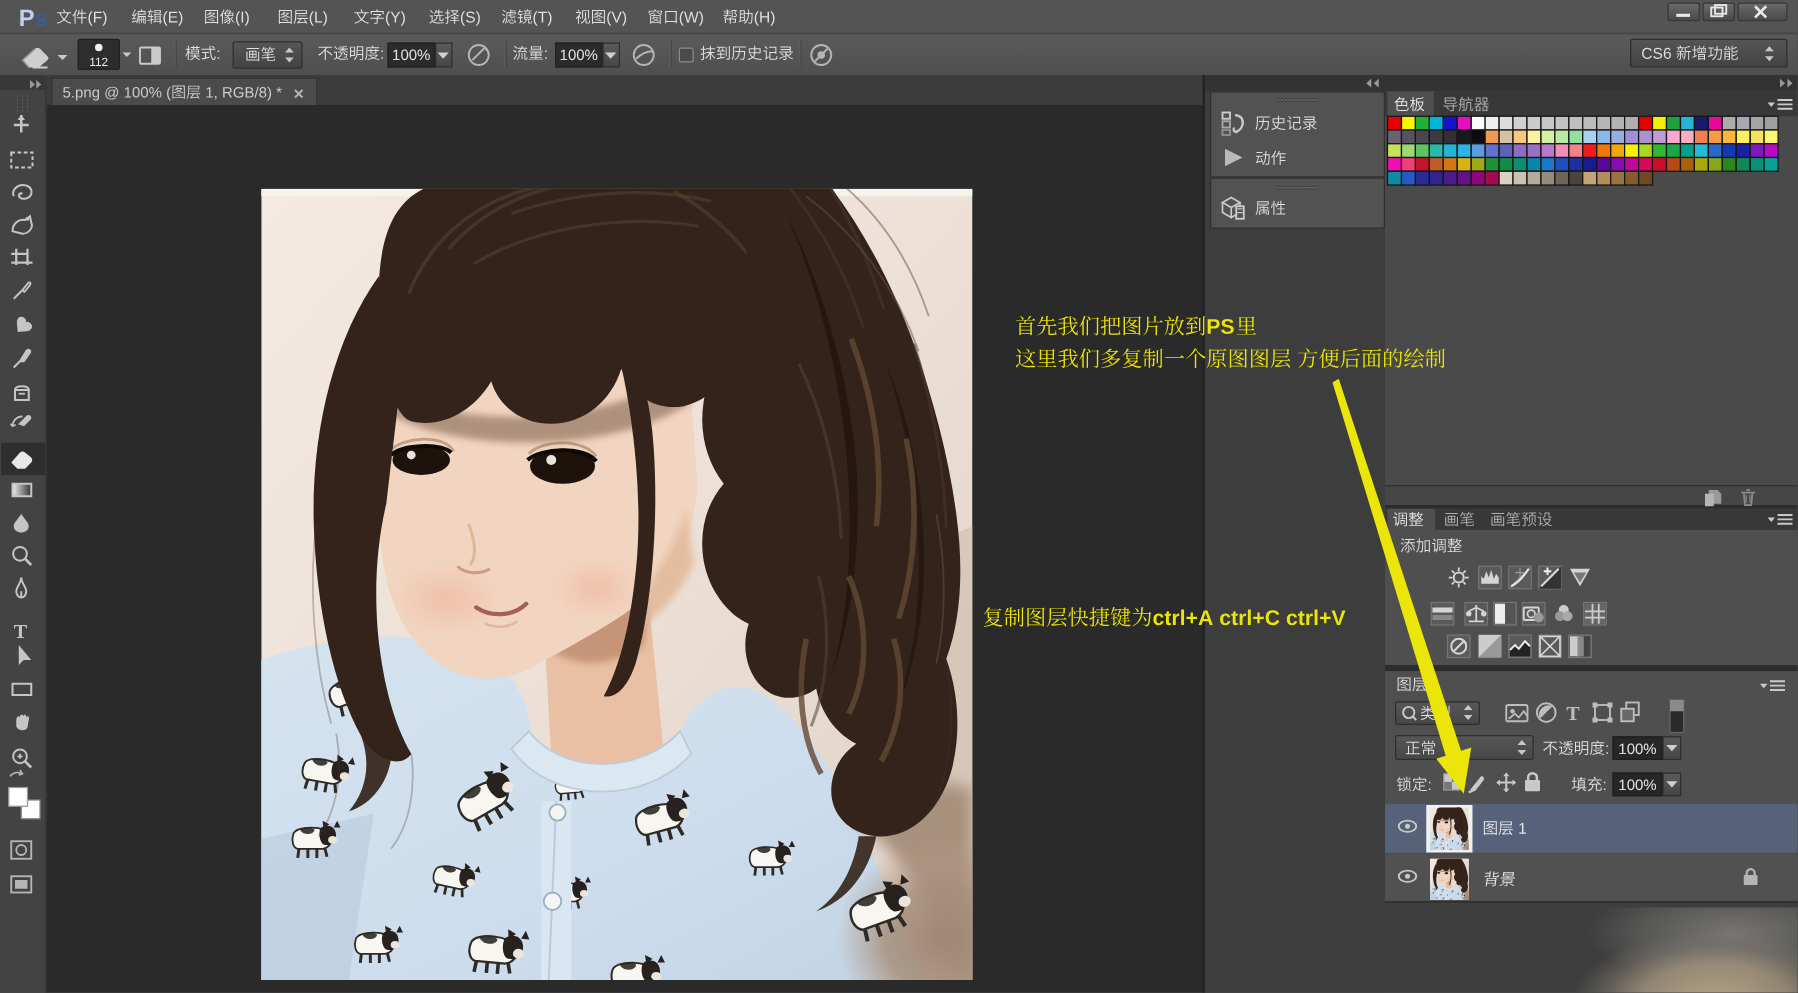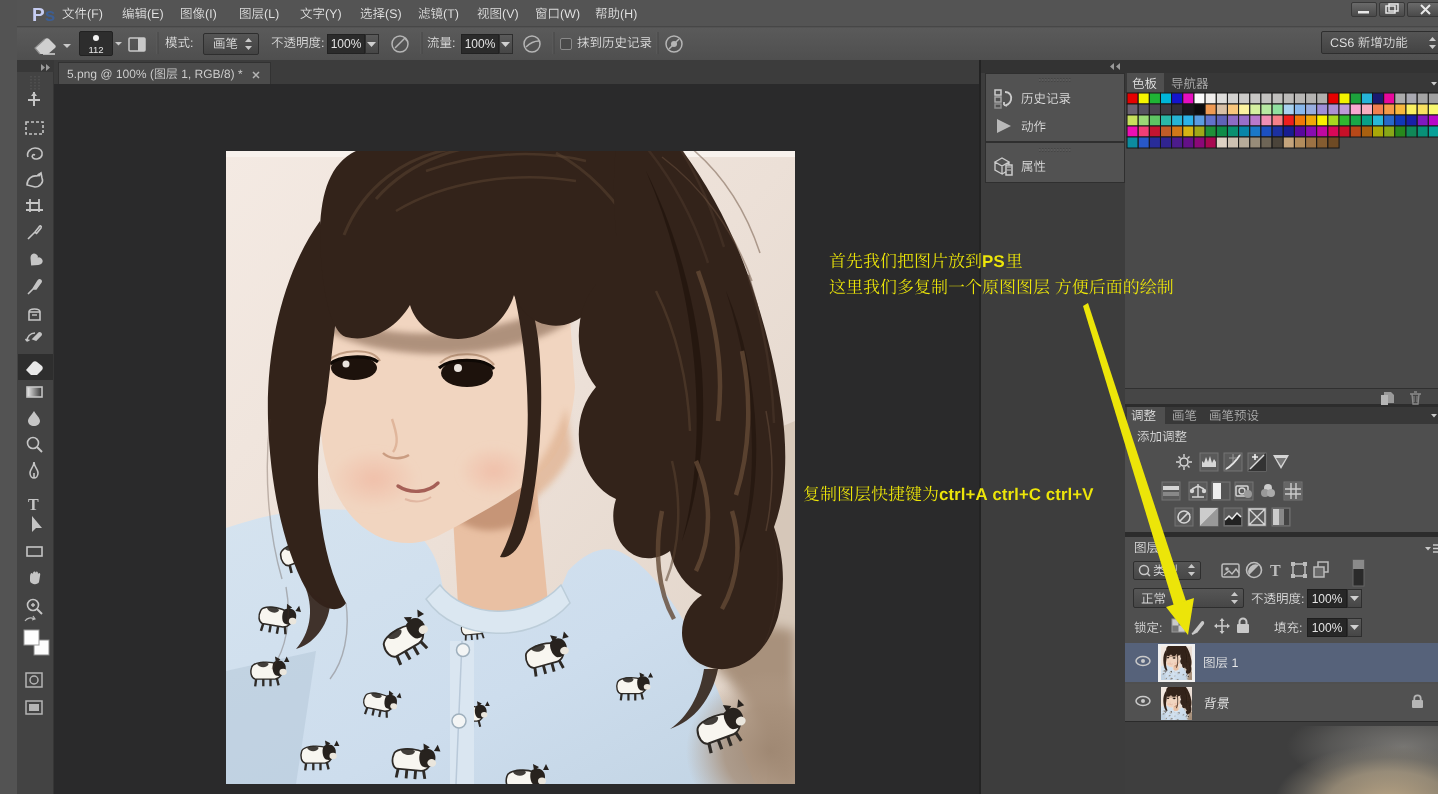--- a/index.html
+++ b/index.html
@@ -1,17 +1,17 @@
 <!DOCTYPE html>
 <html><head><meta charset="utf-8"><style>
 *{margin:0;padding:0;box-sizing:border-box}
 html,body{width:1438px;height:794px;overflow:hidden;background:#535353;font-family:"Liberation Sans",sans-serif}
 .abs{position:absolute}
 </style></head><body>
-<div class="abs" style="left:17px;top:0;width:1240px;height:794px">
+<div class="abs" style="left:0;top:0;width:1240px;height:794px">
 <div class="abs" style="left:0;top:0;width:1438px;height:27px;background:#545454;border-bottom:1px solid #474747"></div>
 <div class="abs" style="left:0;top:28px;width:1438px;height:32px;background:linear-gradient(#5a5a5a,#4f4f4f)"></div>
 <div class="abs" style="left:37px;top:60px;width:927px;height:24px;background:#3c3c3c"></div>
 <div class="abs" style="left:41px;top:62px;width:213px;height:22px;background:#4b4b4b;border:1px solid #323232;border-bottom:none"></div>
 <div class="abs" style="left:37px;top:84px;width:927px;height:710px;background:#2a2a2b"></div>
 <div class="abs" style="left:0;top:60px;width:37px;height:734px;background:#434343;border-right:1px solid #363636"></div>
 <div class="abs" style="left:0;top:60px;width:37px;height:12px;background:#383838"></div>
 <div class="abs" style="left:1px;top:354px;width:35px;height:26px;background:#2e2e2e"></div>
 <div class="abs" style="left:962px;top:60px;width:2px;height:734px;background:#232323"></div>
     <div class="abs" style="left:964px;top:60px;width:4px;height:734px;background:#3d3d3d"></div>

